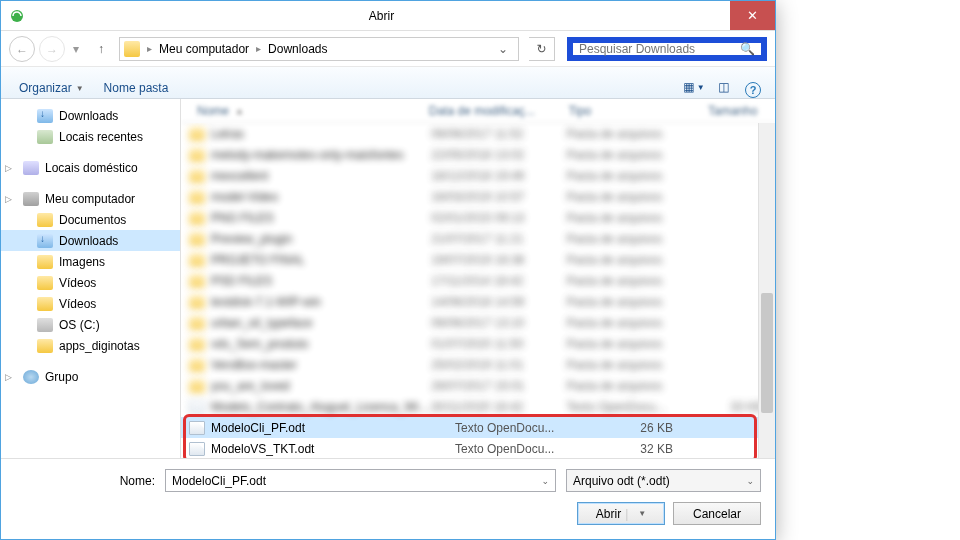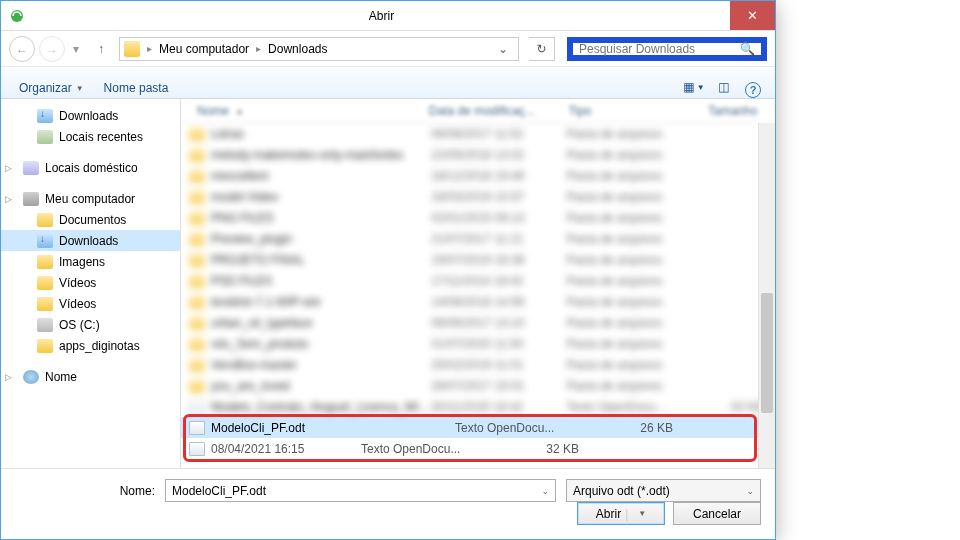--- a/index.html
+++ b/index.html
@@ -64,21 +64,21 @@
 .row .c-name{width:244px;overflow:hidden;text-overflow:ellipsis;white-space:nowrap}
 .row .c-date{width:150px;color:#555}
 .row .c-type{width:150px;color:#555;overflow:hidden;text-overflow:ellipsis;white-space:nowrap}
 .row .c-size{width:80px;color:#555;text-align:right;padding-right:12px}
 .ic-doc{background:linear-gradient(#fff,#e0e8f0);border:1px solid #b0c0d0;border-radius:1px;position:relative}
 .ic-doc::after{content:"";position:absolute;right:0;top:0;border:3px solid transparent;border-top-color:#fff;border-right-color:#fff}
 .redbox{position:absolute;border:3px solid #e03030;border-radius:6px;pointer-events:none}
 .scrollbar{position:absolute;right:0;top:0;bottom:0;width:17px;background:#f0f0f0;border-left:1px solid #e0e0e0}
 .scrollbar .thumb{position:absolute;left:2px;right:2px;top:170px;height:120px;background:#c8c8c8;border-radius:2px}
 .bottom{border-top:1px solid #e0e0e0;padding:10px 14px 14px;background:#fff}
-.bottom .row1{display:flex;align-items:center;gap:10px;margin-bottom:0}
+.bottom .row1{display:flex;align-items:center;gap:10px;margin-bottom:10px}
 .bottom .lbl{width:60px;text-align:right;color:#000;margin-left:80px}
 .bottom .fname{flex:1;height:23px;border:1px solid #abadb3;padding:0 6px;display:flex;align-items:center;background:#fff}
 .bottom .fname input{border:none;outline:none;flex:1;font-size:12px}
 .bottom .fname .dd{color:#666;font-size:9px}
 .bottom .filter{width:195px;height:23px;border:1px solid #abadb3;padding:0 6px;display:flex;align-items:center;justify-content:space-between;background:#f5f5f5}
 .bottom .filter .dd{color:#666;font-size:9px}
 .bottom .row2{display:flex;justify-content:flex-end;gap:8px}
 .bottom .btn{width:88px;height:23px;border:1px solid #acacac;background:linear-gradient(#f8f8f8,#e8e8e8);display:flex;align-items:center;justify-content:center;cursor:pointer}
 .bottom .btn.primary{border:1px solid #5a9fd4;box-shadow:0 0 0 1px #bde0ff inset}
 .bottom .btn .dd{font-size:8px;color:#666;margin-left:6px}
@@ -182,21 +182,21 @@
           <span class="lbl">OS (C:)</span>
         </div>
         <div class="tree-item indent">
           <div class="ic ic-folder"></div>
           <span class="lbl">apps_diginotas</span>
         </div>
         <div class="tree-gap"></div>
         <div class="tree-item">
           <span class="exp">▷</span>
           <div class="ic ic-network"></div>
-          <span class="lbl">Nome</span>
+          <span class="lbl">Grupo</span>
         </div>
       </div>
     <div class="filearea">
       <div class="columns">
         <div class="col c-name">
             <span>Nome</span>
             <span class="sort-ic">▲</span>
           </div>
         <div class="col c-date">Data de modificaç...</div>
         <div class="col c-type">Tipo</div>
@@ -302,21 +302,21 @@
             <div class="c-size">33 KB</div>
           </div>
           <div class="row sel">
             <div class="fic ic-doc"></div>
             <div class="c-name">ModeloCli_PF.odt</div>
             <div class="c-type">Texto OpenDocu...</div>
             <div class="c-size">26 KB</div>
           </div>
           <div class="row">
             <div class="fic ic-doc"></div>
-            <div class="c-date">08/04/2021 16:15</div>
+            <div class="c-name">ModeloVS_TKT.odt</div>
             <div class="c-type">Texto OpenDocu...</div>
             <div class="c-size">32 KB</div>
           </div>
           <div class="scrollbar">
             <div class="thumb"></div>
           </div>
       <div class="redbox" style="left: 2px; right: 18px; top: 291px; height: 48px;"></div>
         </div>
     </div>
   </div>

